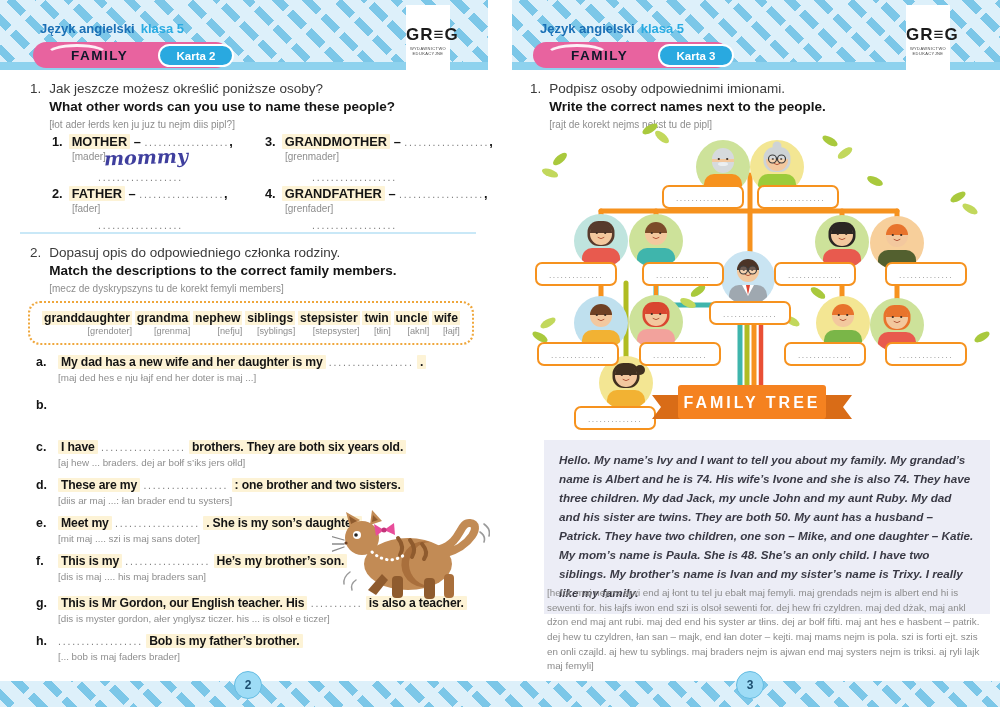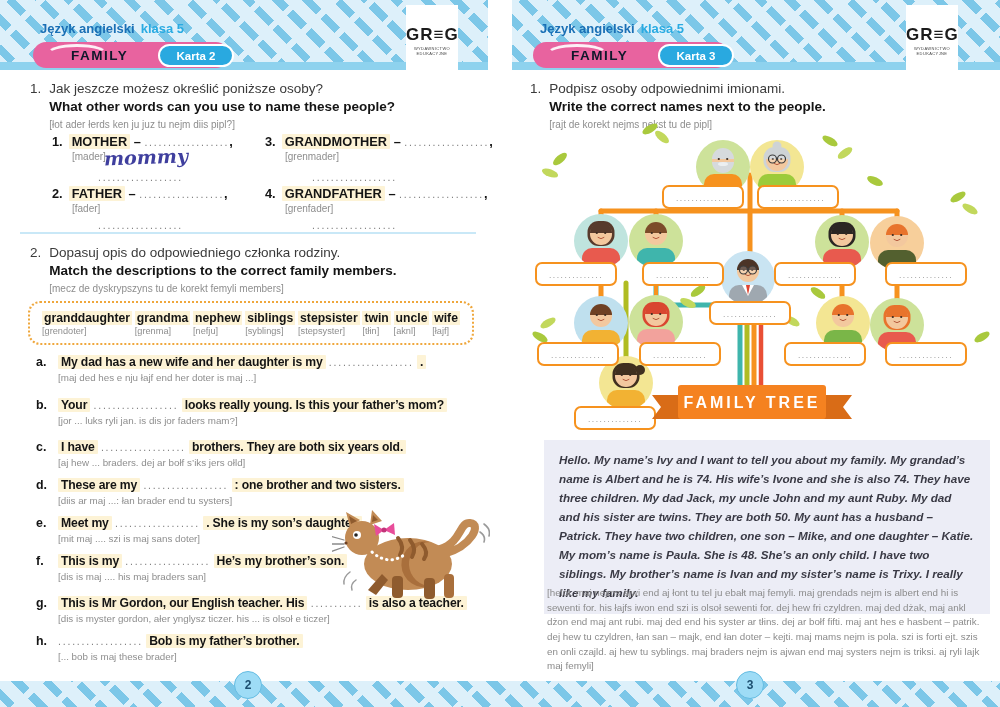--- a/index.html
+++ b/index.html
@@ -36,21 +36,21 @@
   }
   .pill-family::before{
     content:"";position:absolute;left:12px;top:2px;width:58px;height:16px;
     border:3px solid transparent;border-top-color:rgba(255,255,255,.9);border-radius:50%;
   }
   .pill-karta{
     position:absolute;left:158px;top:44px;width:76px;height:23px;border-radius:13px;
     background:#29a9e0;border:2px solid #fff;color:#fff;font-weight:bold;font-size:11.5px;
     display:flex;align-items:center;justify-content:center;box-sizing:border-box;
   }
-  .logo-box{position:absolute;left:406px;top:5px;width:52px;height:65px;background:#fff;text-align:center;}
+  .logo-box{position:absolute;left:406px;top:5px;width:44px;height:65px;background:#fff;text-align:center;}
   .logo-text{margin-top:20px;font-size:17px;font-weight:bold;color:#1b1b1b;letter-spacing:1px;}
   .logo-caption{font-size:4px;letter-spacing:.4px;color:#444;margin-top:1px;}
 
   
   .question{position:absolute;left:30px;display:flex;gap:8px;}
   .qnum{font-size:13.5px;color:#3a3a3a;line-height:1.35;}
   .qtext .pl{font-size:13.5px;color:#3a3a3a;line-height:1.35;}
   .qtext .en{font-size:13.5px;font-weight:bold;color:#141414;line-height:1.35;}
   .qtext .phon{font-size:10px;color:#8e8e8e;margin-top:3px;}
   .hl{background:#fdf3d6;padding:0 3px;border-radius:1px;}
@@ -69,21 +69,21 @@
   }
   .divider{position:absolute;left:20px;top:232px;width:456px;height:2px;background:#c9e8f7;}
 
   
   .word-bank{
     position:absolute;left:28px;top:301px;width:446px;height:44px;
     border:2px dotted #efa73c;border-radius:12px;background:#fff;
     display:flex;align-items:center;justify-content:space-between;
     padding:2px 12px;box-sizing:border-box;
   }
-  .wb-col{text-align:left;}
+  .wb-col{text-align:right;}
   .wb-word{font-size:12.2px;font-weight:bold;color:#141414;background:#fdf3d6;padding:0 2px;}
   .wb-phon{font-size:9.2px;color:#8e8e8e;margin-top:1px;}
 
   
   .srow{position:absolute;left:36px;display:flex;gap:8px;width:450px;}
   .sletter{font-size:12.4px;font-weight:bold;color:#141414;width:14px;}
   .sline{font-size:12.2px;font-weight:bold;color:#141414;white-space:nowrap;letter-spacing:-0.15px;}
   .sphon{font-size:9.8px;color:#8e8e8e;margin-top:3px;}
 
   
@@ -211,24 +211,20 @@
 
   <div class="srow" style="top:355px">
     <span class="sletter">a.</span>
     <div>
         <div class="sline"><span class="hl">My dad has a new wife and her daughter is my</span> <span class="dotstr">..................</span> <span class="hl">.</span></div>
     <div class="sphon">[maj ded hes e nju łajf end her doter is maj ...]</div>
       </div>
   </div>
   <div class="srow" style="top:398px">
     <span class="sletter">b.</span>
-    <div>
-        <div class="sline"><span class="hl">Your</span> <span class="dotstr">..................</span> <span class="hl">looks really young. Is this your father’s mom?</span></div>
-    <div class="sphon">[jor ... luks ryli jan. is dis jor faders mam?]</div>
-      </div>
   </div>
   <div class="srow" style="top:440px">
     <span class="sletter">c.</span>
     <div>
         <div class="sline"><span class="hl">I have</span> <span class="dotstr">..................</span> <span class="hl">brothers. They are both six years old.</span></div>
     <div class="sphon">[aj hew ... braders. dej ar bołf s’iks jers ołld]</div>
       </div>
   </div>
   <div class="srow" style="top:478px">
     <span class="sletter">d.</span>
@@ -255,21 +251,21 @@
     <span class="sletter">g.</span>
     <div>
         <div class="sline"><span class="hl">This is Mr Gordon, our English teacher. His</span> <span class="dotstr">...........</span> <span class="hl">is also a teacher.</span></div>
     <div class="sphon">[dis is myster gordon, ałer ynglysz ticzer. his ... is olsoł e ticzer]</div>
       </div>
   </div>
   <div class="srow" style="top:634px">
     <span class="sletter">h.</span>
     <div>
         <div class="sline"><span class="dotstr">..................</span> <span class="hl">Bob is my father’s brother.</span></div>
-    <div class="sphon">[... bob is maj these brader]</div>
+    <div class="sphon">[... bob is maj faders brader]</div>
       </div>
   </div>
 
   <svg class="cat-svg" width="158" height="100" viewBox="0 0 158 100">
     <path d="M112,52 C140,44 150,22 138,21 C127,20 130,40 108,47" fill="none" stroke="#c28b55" stroke-width="8" stroke-linecap="round"></path>
     <path d="M148,30 q6,4 4,10 M152,22 q7,5 5,12" fill="none" stroke="#9a9a9a" stroke-width="1.6" stroke-linecap="round"></path>
     <ellipse cx="76" cy="62" rx="44" ry="26" fill="#c28b55"></ellipse>
     <path d="M98,40 a23,23 0 1 0 2,44 a22,22 0 0 1 -2,-44" fill="#a96f3c"></path>
     <rect x="60" y="74" width="11" height="22" rx="4" fill="#8f5b2e"></rect>
     <rect x="92" y="76" width="11" height="21" rx="4" fill="#8f5b2e"></rect>

